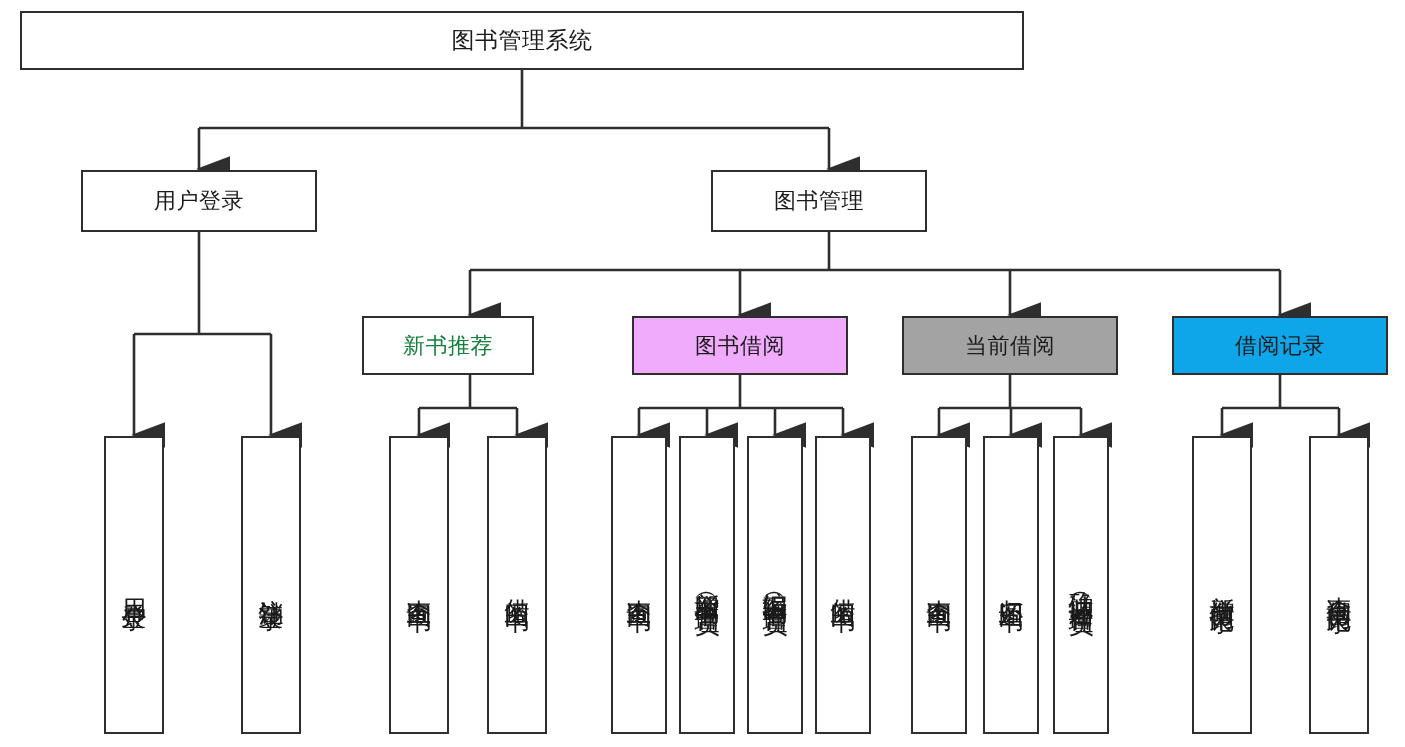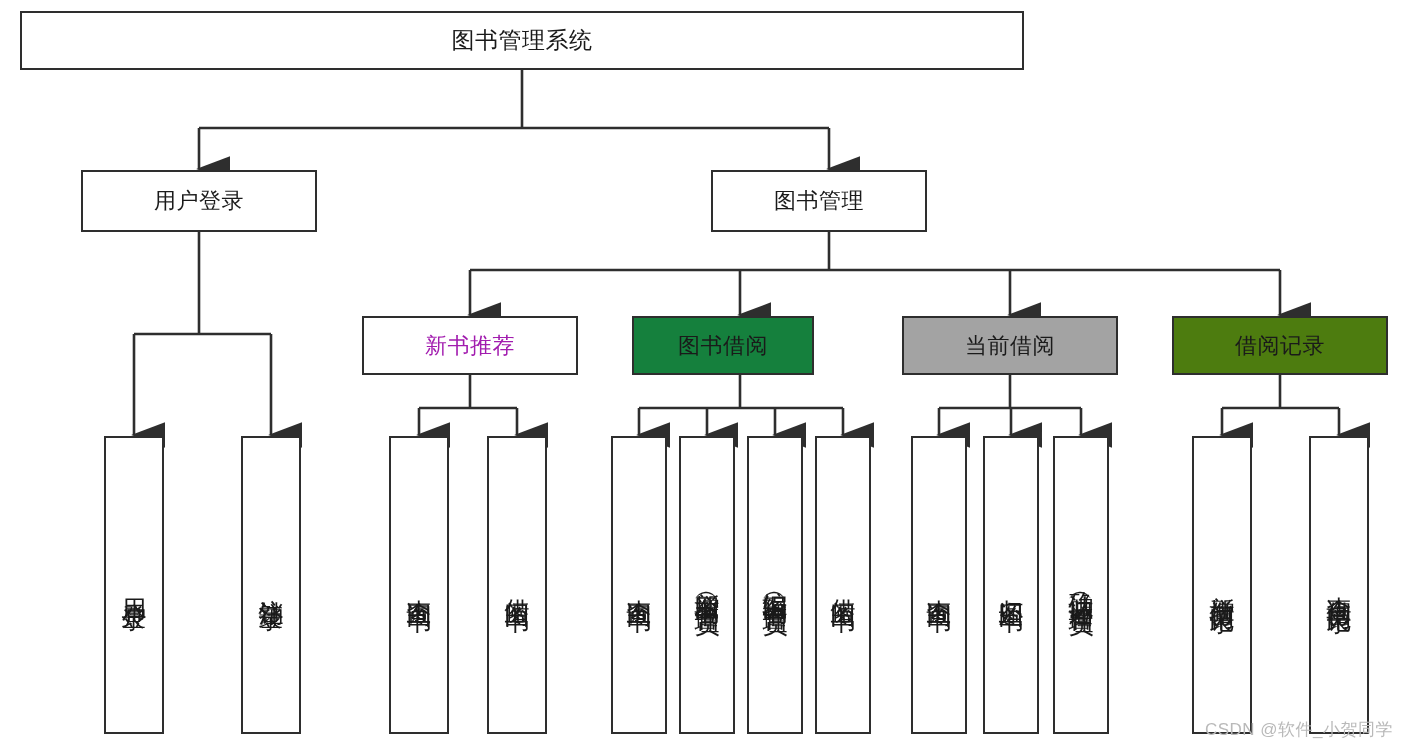--- a/index.html
+++ b/index.html
@@ -123,30 +123,30 @@
   <div id="nodes-layer">
       <div class="node horiz root" style="left: 20px; top: 11px; width: 1004px; height: 59px; border-color: rgb(46, 46, 46); background: rgb(255, 255, 255); color: rgb(26, 26, 26);">
         <span class="node-label">图书管理系统</span>
       </div>
       <div class="node horiz" style="left: 81px; top: 170px; width: 236px; height: 62px; border-color: rgb(46, 46, 46); background: rgb(255, 255, 255); color: rgb(26, 26, 26);">
         <span class="node-label">用户登录</span>
       </div>
       <div class="node horiz" style="left: 711px; top: 170px; width: 216px; height: 62px; border-color: rgb(46, 46, 46); background: rgb(255, 255, 255); color: rgb(26, 26, 26);">
         <span class="node-label">图书管理</span>
       </div>
-      <div class="node horiz" style="left: 362px; top: 316px; width: 216px; height: 59px; border-color: rgb(46, 46, 46); background: rgb(255, 255, 255); color: #a21caf;">
+      <div class="node horiz" style="left: 362px; top: 316px; width: 172px; height: 59px; border-color: rgb(46, 46, 46); background: rgb(255, 255, 255); color: #15803d;">
         <span class="node-label">新书推荐</span>
       </div>
-      <div class="node horiz" style="left: 632px; top: 316px; width: 182px; height: 59px; border-color: rgb(46, 46, 46); background: #15803d; color: rgb(26, 26, 26);">
+      <div class="node horiz" style="left: 632px; top: 316px; width: 216px; height: 59px; border-color: rgb(46, 46, 46); background: #f0abfc; color: rgb(26, 26, 26);">
         <span class="node-label">图书借阅</span>
       </div>
       <div class="node horiz" style="left: 902px; top: 316px; width: 216px; height: 59px; border-color: rgb(46, 46, 46); background: #a3a3a3; color: rgb(26, 26, 26);">
         <span class="node-label">当前借阅</span>
       </div>
-      <div class="node horiz" style="left: 1172px; top: 316px; width: 216px; height: 59px; border-color: rgb(46, 46, 46); background: #4d7c0f; color: rgb(26, 26, 26);">
+      <div class="node horiz" style="left: 1172px; top: 316px; width: 216px; height: 59px; border-color: rgb(46, 46, 46); background: #0ea5e9; color: rgb(26, 26, 26);">
         <span class="node-label">借阅记录</span>
       </div>
       <div class="node leaf" style="left: 104px; top: 436px; width: 60px; height: 298px; border-color: rgb(46, 46, 46); background: rgb(255, 255, 255); color: rgb(26, 26, 26);">
         <span class="node-label">用户登录</span>
       </div>
       <div class="node leaf" style="left: 241px; top: 436px; width: 60px; height: 298px; border-color: rgb(46, 46, 46); background: rgb(255, 255, 255); color: rgb(26, 26, 26);">
         <span class="node-label">注销登录</span>
       </div>
       <div class="node leaf" style="left: 389px; top: 436px; width: 60px; height: 298px; border-color: rgb(46, 46, 46); background: rgb(255, 255, 255); color: rgb(26, 26, 26);">
         <span class="node-label">查询图书</span>
@@ -175,14 +175,13 @@
       <div class="node leaf" style="left: 1053px; top: 436px; width: 56px; height: 298px; border-color: rgb(46, 46, 46); background: rgb(255, 255, 255); color: rgb(26, 26, 26);">
         <span class="node-label">确认归还（管理员）</span>
       </div>
       <div class="node leaf" style="left: 1192px; top: 436px; width: 60px; height: 298px; border-color: rgb(46, 46, 46); background: rgb(255, 255, 255); color: rgb(26, 26, 26);">
         <span class="node-label">新增借阅记录</span>
       </div>
       <div class="node leaf" style="left: 1309px; top: 436px; width: 60px; height: 298px; border-color: rgb(46, 46, 46); background: rgb(255, 255, 255); color: rgb(26, 26, 26);">
         <span class="node-label">查询借阅记录</span>
       </div>
     </div>
-  <div class="watermark">CSDN @软件_小贺同学</div>
 </div>
 
 </body></html>

